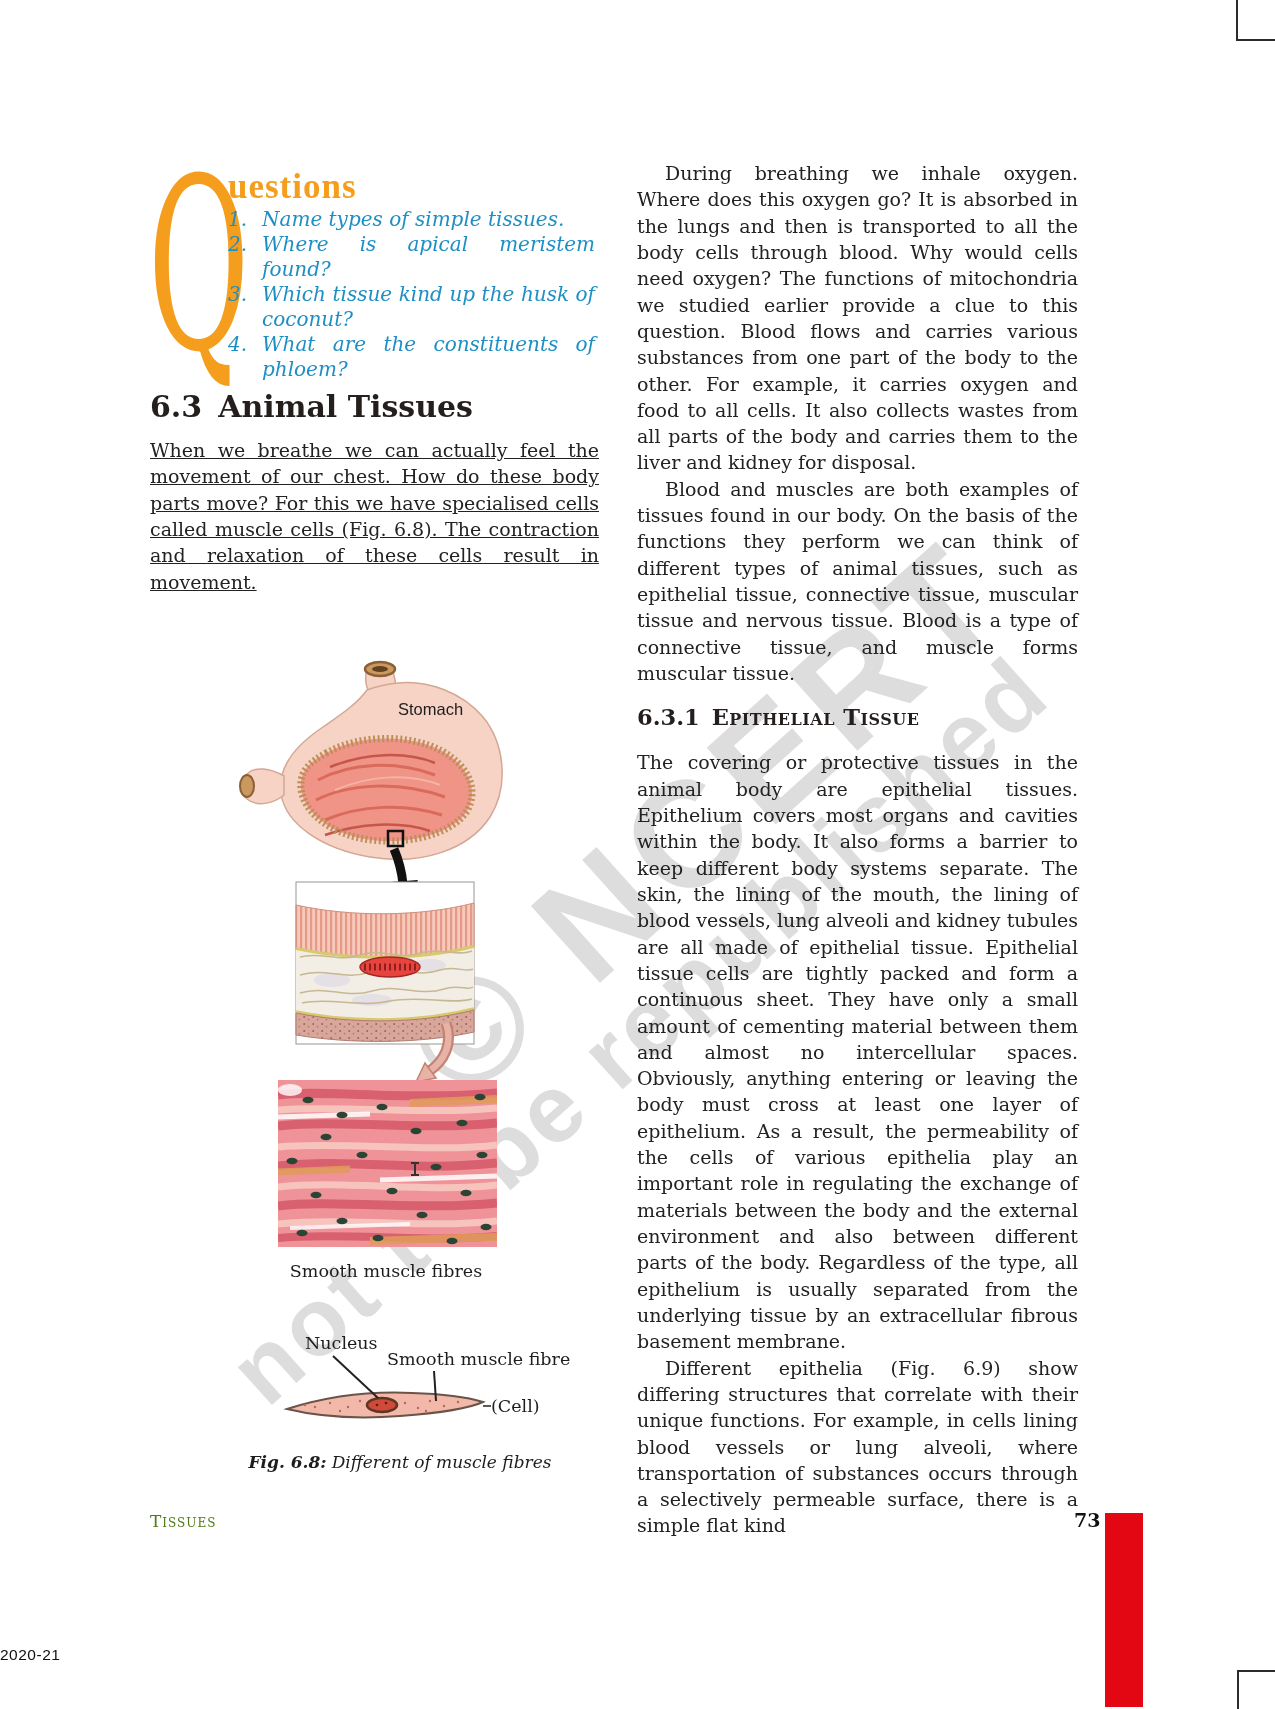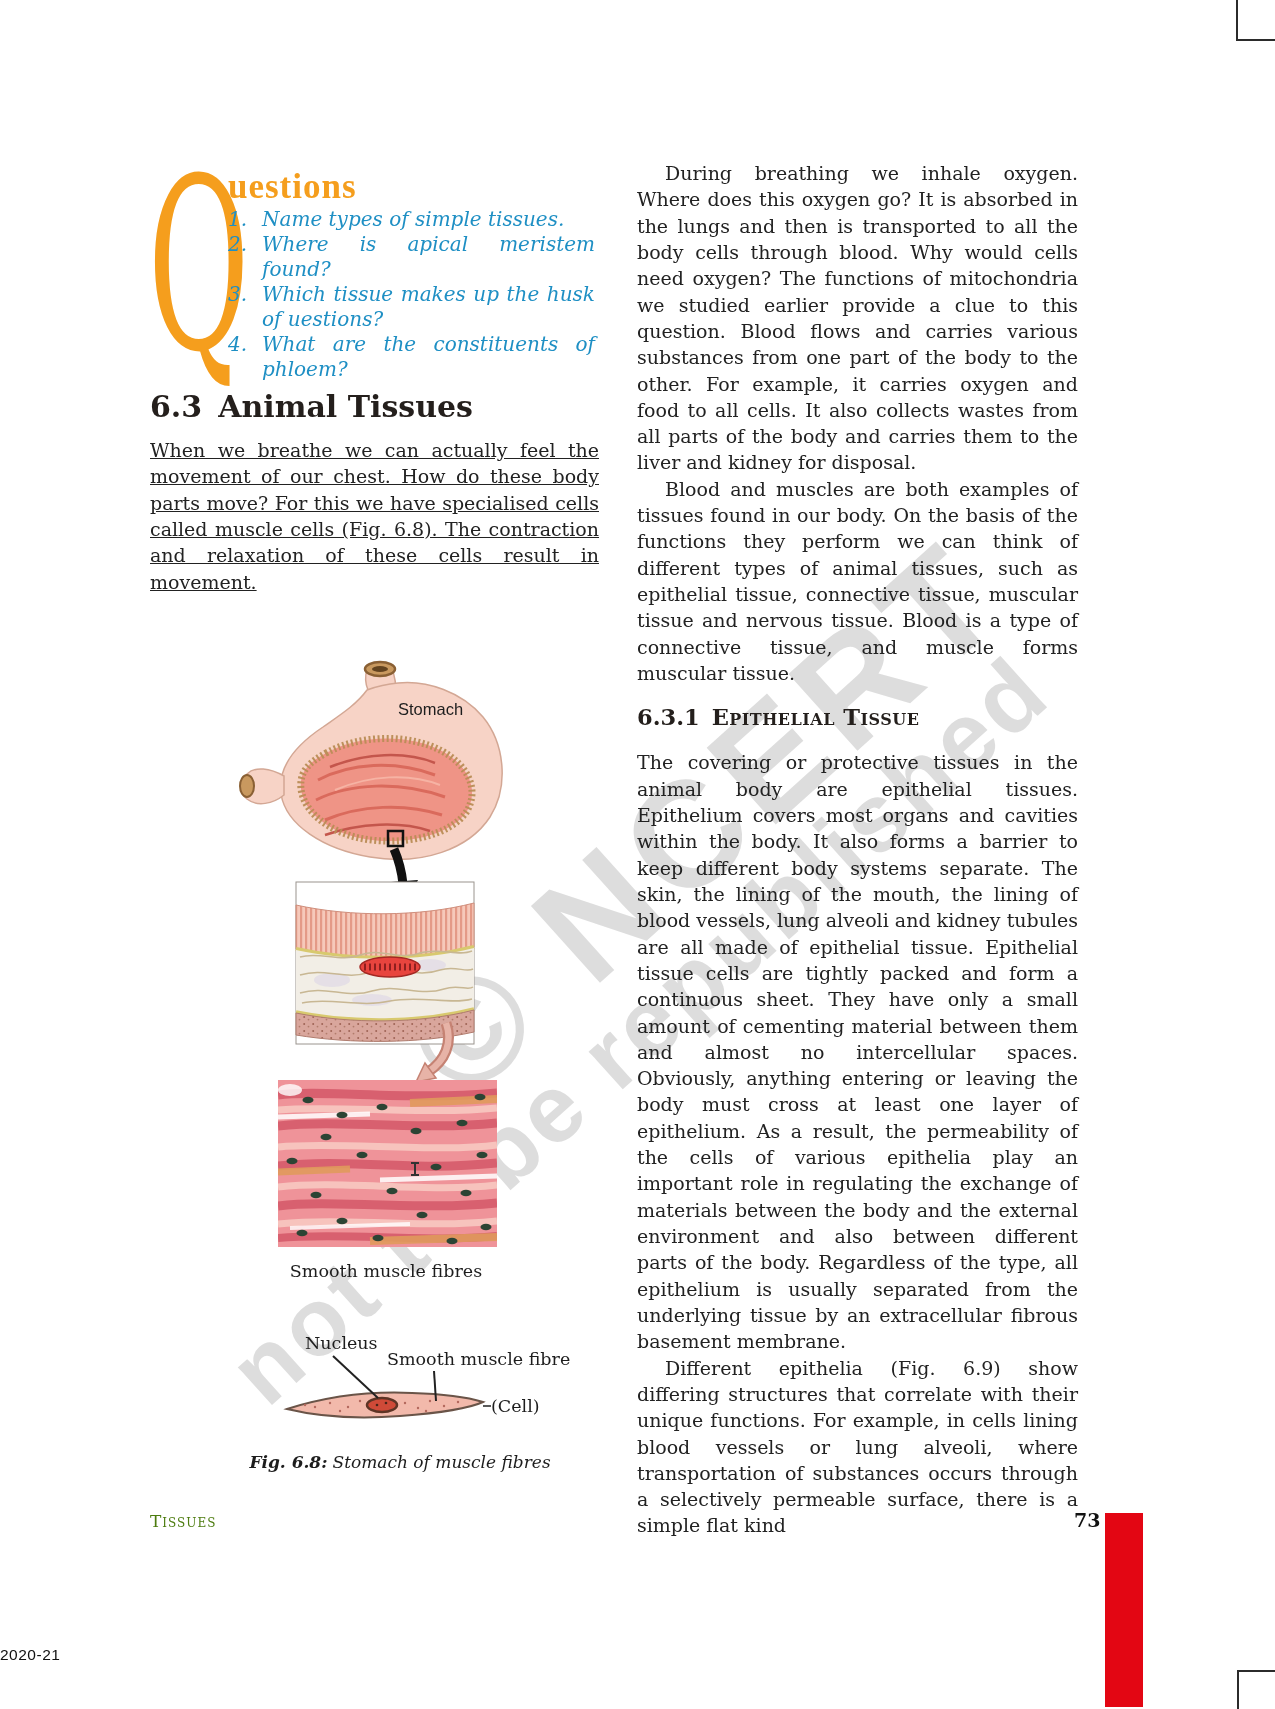--- a/index.html
+++ b/index.html
@@ -83,21 +83,21 @@
       <div class="q-item">
         <span class="q-num">1.</span>
         <span class="q-text">Name types of simple tissues.</span>
       </div>
       <div class="q-item">
         <span class="q-num">2.</span>
         <span class="q-text">Where is apical meristem found?</span>
       </div>
       <div class="q-item">
         <span class="q-num">3.</span>
-        <span class="q-text">Which tissue makes up the husk of uestions?</span>
+        <span class="q-text">Which tissue kind up the husk of coconut?</span>
       </div>
       <div class="q-item">
         <span class="q-num">4.</span>
         <span class="q-text">What are the constituents of phloem?</span>
       </div>
     </div>
   </div>
 
   <div id="heading-63">
     <span class="sec-num">6.3</span><span>Animal Tissues</span>
@@ -237,21 +237,21 @@
       <line x1="253" y1="811" x2="261" y2="811" stroke-width="1.5"></line>
     </g>
   </svg>
 
   <div class="figlabel" id="lab-stomach">Stomach</div>
   <div class="figlabel" id="lab-micro">Smooth muscle fibres</div>
   <div class="figlabel" id="lab-nucleus">Nucleus</div>
   <div class="figlabel" id="lab-fibre">Smooth muscle fibre</div>
   <div class="figlabel" id="lab-cell">(Cell)</div>
   <div id="caption">
-    <span class="cap-b">Fig. 6.8:</span><span class="cap-t">Stomach of muscle fibres</span>
+    <span class="cap-b">Fig. 6.8:</span><span class="cap-t">Different of muscle fibres</span>
   </div>
 
   <div id="rightcol">
     <p class="indent">During breathing we inhale oxygen. Where does this oxygen go? It is absorbed in the lungs and then is transported to all the body cells through blood. Why would cells need oxygen? The functions of mitochondria we studied earlier provide a clue to this question. Blood flows and carries various substances from one part of the body to the other. For example, it carries oxygen and food to all cells. It also collects wastes from all parts of the body and carries them to the liver and kidney for disposal.</p>
     <p class="indent">Blood and muscles are both examples of tissues found in our body. On the basis of the functions they perform we can think of different types of animal tissues, such as epithelial tissue, connective tissue, muscular tissue and nervous tissue. Blood is a type of connective tissue, and muscle forms muscular tissue.</p>
     <div id="subhead-631">
       <span class="sub-num">6.3.1</span><span class="sub-title">Epithelial Tissue</span>
     </div>
     <p>The covering or protective tissues in the animal body are epithelial tissues. Epithelium covers most organs and cavities within the body. It also forms a barrier to keep different body systems separate. The skin, the lining of the mouth, the lining of blood vessels, lung alveoli and kidney tubules are all made of epithelial tissue. Epithelial tissue cells are tightly packed and form a continuous sheet. They have only a small amount of cementing material between them and almost no intercellular spaces. Obviously, anything entering or leaving the body must cross at least one layer of epithelium. As a result, the permeability of the cells of various epithelia play an important role in regulating the exchange of materials between the body and the external environment and also between different parts of the body. Regardless of the type, all epithelium is usually separated from the underlying tissue by an extracellular fibrous basement membrane.</p>
     <p class="indent">Different epithelia (Fig. 6.9) show differing structures that correlate with their unique functions. For example, in cells lining blood vessels or lung alveoli, where transportation of substances occurs through a selectively permeable surface, there is a simple flat kind</p>

